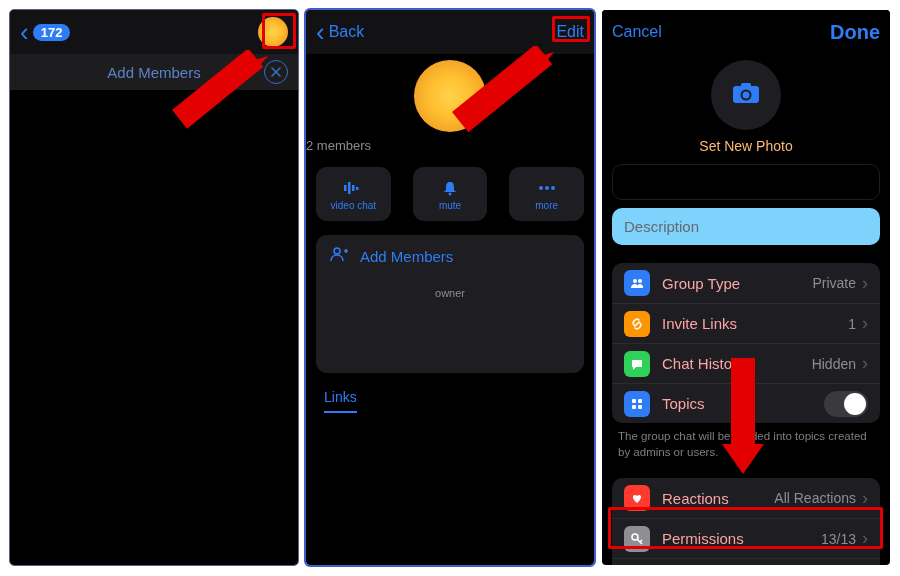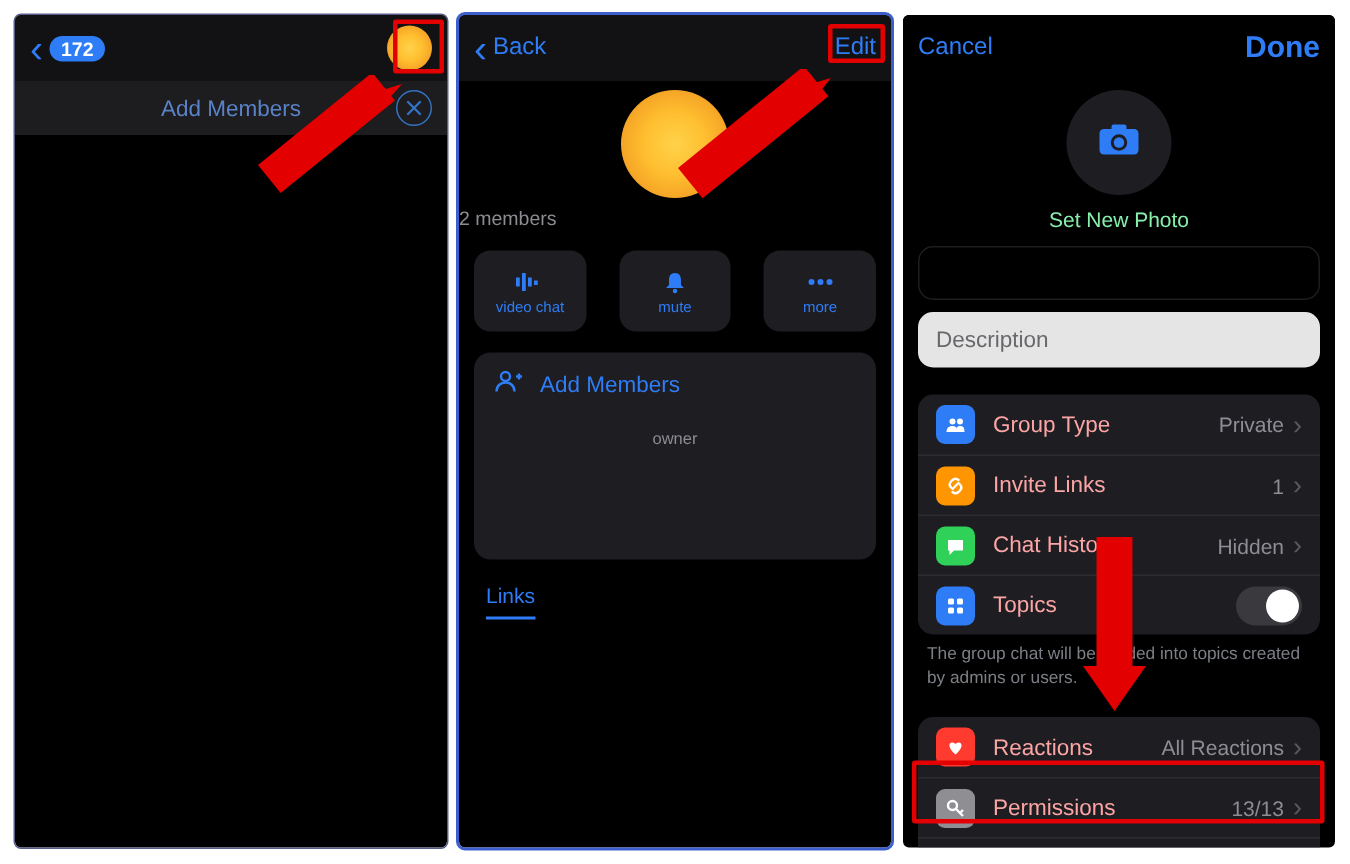--- a/index.html
+++ b/index.html
@@ -85,23 +85,23 @@
   .tabs { display:flex; gap:18px; padding: 16px 18px 0; font-size:14px; color:#8c8c92;}
   .tabs .active { color:#2f7df6; border-bottom:2px solid #2f7df6; padding-bottom:6px;}
 
   
   .ph3-header { background:#000; }
   .campad {
     width:70px;height:70px;border-radius:50%;
     background:#1d1d22;margin:6px auto 8px;
     display:flex;align-items:center;justify-content:center;
   }
-  .setphoto { text-align:center;color:#86efac;font-size:14px; margin-bottom:10px;}
+  .setphoto { text-align:center;color:#fdba74;font-size:14px; margin-bottom:10px;}
   .textfield {
-    background:#e5e5e5; border-radius:10px; margin:0 10px 8px;
+    background:#7dd3fc; border-radius:10px; margin:0 10px 8px;
     padding:10px 12px; min-height:36px;
   }
   .textfield.blacked { background:#000; border:1px solid #1d1d22;}
   .textfield.placeholder { color:#68686d; font-size:15px;}
   .listsec { margin:18px 10px 0; background:#1d1d22; border-radius:10px; overflow:hidden;}
   .row {
     display:flex; align-items:center; height:40px; padding:0 12px;
     border-top:0.5px solid #2c2c30;
   }
   .row:first-child { border-top:none;}

